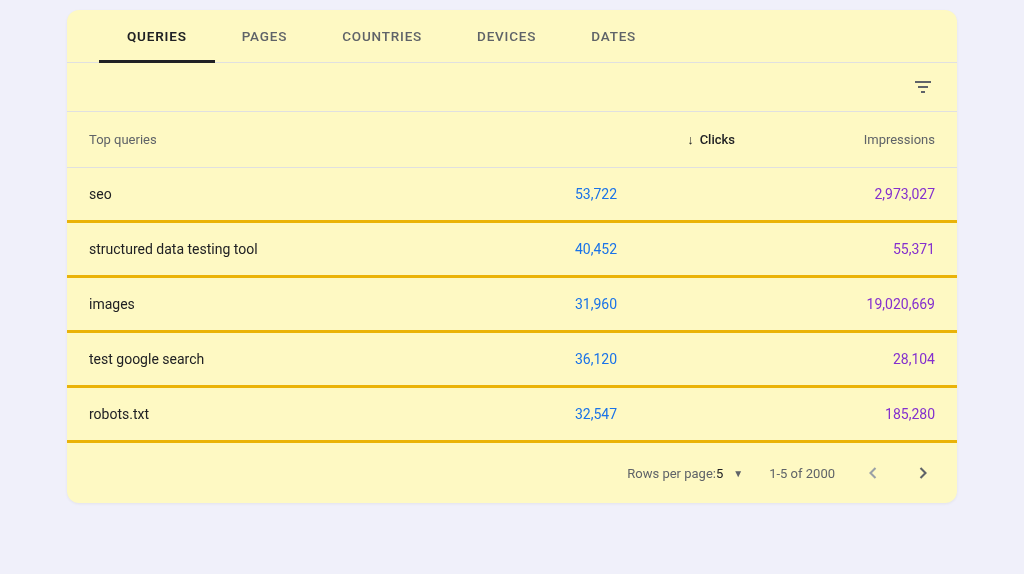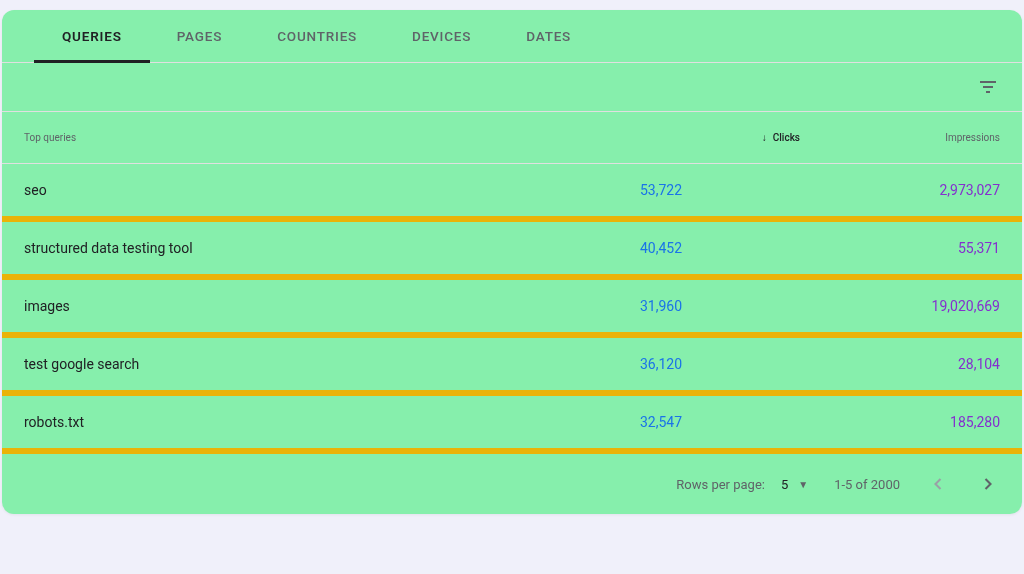--- a/index.html
+++ b/index.html
@@ -5,22 +5,22 @@
     * { box-sizing: border-box; margin: 0; padding: 0; }
     body {
       font-family: Roboto, Arial, sans-serif;
       background: #f0f0fa;
       display: flex;
       justify-content: center;
       align-items: flex-start;
       padding: 10px 0;
     }
     .card {
-      background: #86efac;
-      width: 1020px;
+      background: #fef9c3;
+      width: 890px;
       border-radius: 12px;
       box-shadow: 0 1px 3px rgba(0,0,0,0.06);
       overflow: hidden;
     }
     .tabs {
       display: flex;
       gap: 55px;
       padding: 18px 26px 0 60px;
       border-bottom: 1px solid #e0e0e0;
       align-items: flex-start;
@@ -56,48 +56,48 @@
     .filter-icon {
       width: 24px; height: 24px;
       cursor: pointer;
       color: #5f6368;
     }
     .header-row {
       display: flex;
       align-items: center;
       padding: 20px 22px;
       border-bottom: 1px solid #e0e0e0;
-      font-size: 10px;
+      font-size: 13px;
       color: #5f6368;
     }
     .col-query { flex: 1; text-align: left; }
     .col-clicks { width: 160px; text-align: right; display:flex; justify-content:flex-end; align-items:center; gap:6px; }
     .col-impr { width: 200px; text-align: right; }
     .sort-arrow { font-weight: bold; color:#202124; }
     .header-row .col-clicks { color:#202124; font-weight:500; }
     .data-row {
       display: flex;
       align-items: center;
       padding: 18px 22px;
-      border-bottom: 6px solid #eab308;
+      border-bottom: 3px solid #eab308;
       font-size: 14px;
     }
     .data-row .col-query { color: #202124; }
     .data-row .col-clicks { color: #1a73e8; width:160px; text-align:left; display:block; }
     .data-row .col-impr { color: #8430ce; width:200px; }
     .footer {
       display: flex;
       justify-content: flex-end;
       align-items: center;
       gap: 26px;
       padding: 18px 22px;
       font-size: 13px;
       color: #5f6368;
     }
-    .rpp { display:flex; align-items:center; gap:16px; }
+    .rpp { display:flex; align-items:center; gap:0; }
     .select-wrap { display:flex; align-items:center; gap:10px; cursor:pointer; color:#202124; }
     .caret-down { font-size: 10px; color:#5f6368; }
     .nav-btn {
       width: 24px; height: 24px;
       display:flex; align-items:center; justify-content:center;
       cursor:pointer;
       color:#9aa0a6;
       font-size: 18px;
     }
     .nav-btn.enabled { color:#5f6368; }

